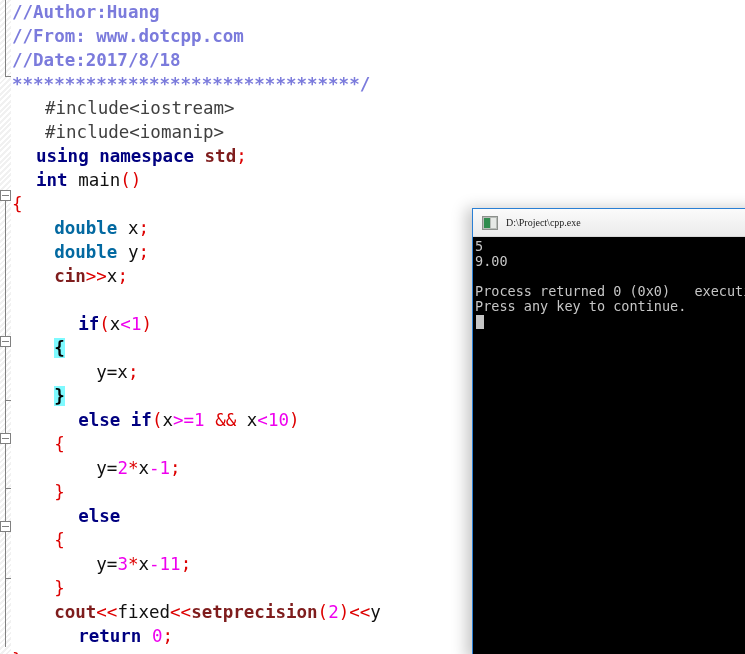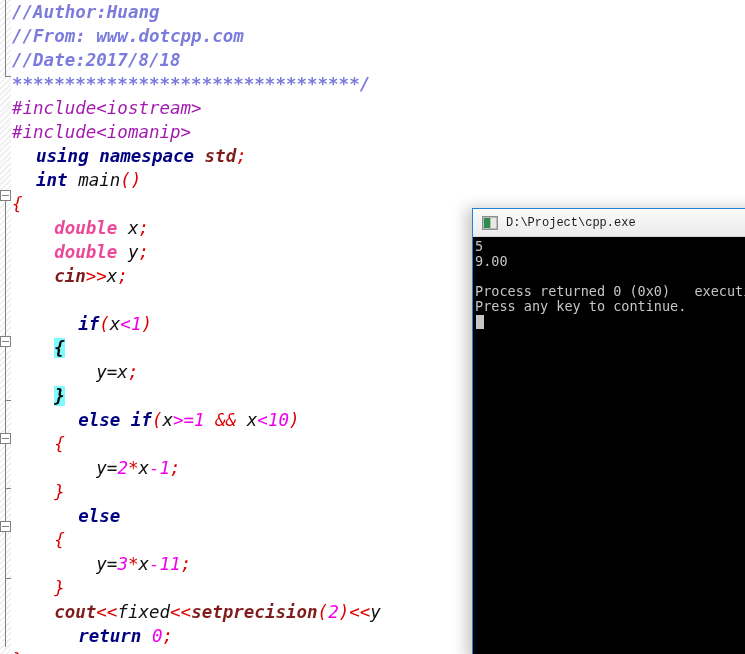--- a/index.html
+++ b/index.html
@@ -75,31 +75,30 @@
   #code {
     position: absolute;
     left: 11px; top: 0;
     width: 734px;
     height: 654px;
     font-family: "DejaVu Sans Mono", "Liberation Mono", monospace;
     font-size: 17.5px;
     line-height: 24px;
     white-space: pre;
     letter-spacing: 0px;
-    font-style: italic;
   }
   .ln {
     height: 24px;
     padding-left: 1px;
   }
   
   .cmt  { color: #7b7bdc; font-weight: bold; }
-  .pre  { color: #a21caf; }
+  .pre  { color: #404040; margin-left: 33px; }
   .kw   { color: #000080; font-weight: bold; margin-left: 24px; }
-  .typ  { color: #ec4899; font-weight: bold; }
+  .typ  { color: #0369a1; font-weight: bold; }
   .fn   { color: #7f1d1d; font-weight: bold; }
   .pun  { color: #dd0000; }
   .op   { color: #dd0000; }
   .num  { color: #ee00ee; }
   .txt  { color: #101010; margin-top: 8px; }
   .brace-hl {
     color: #000000;
     font-weight: bold;
     background: #7ffaff;
   }
@@ -142,22 +141,22 @@
     background: #2f8c4e;
   }
   #console-icon:after {
     content: "";
     position: absolute;
     left: 8px; top: 1px;
     width: 5px; height: 10px;
     background: #e6e9e6;
   }
   #console-title {
-    font-family: Liberation Mono, monospace;
-    font-size: 12px;
+    font-family: Liberation Serif, serif;
+    font-size: 10px;
     color: #1c1c1c;
     white-space: nowrap;
   }
   #console-body {
     background: #000000;
     height: 423px;
     padding: 2px 0 0 2px;
     box-sizing: border-box;
     overflow: hidden;
     position: relative;

